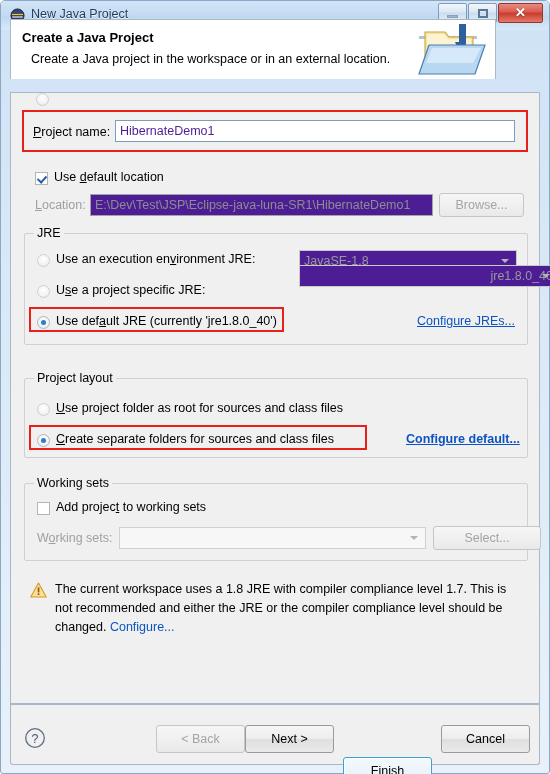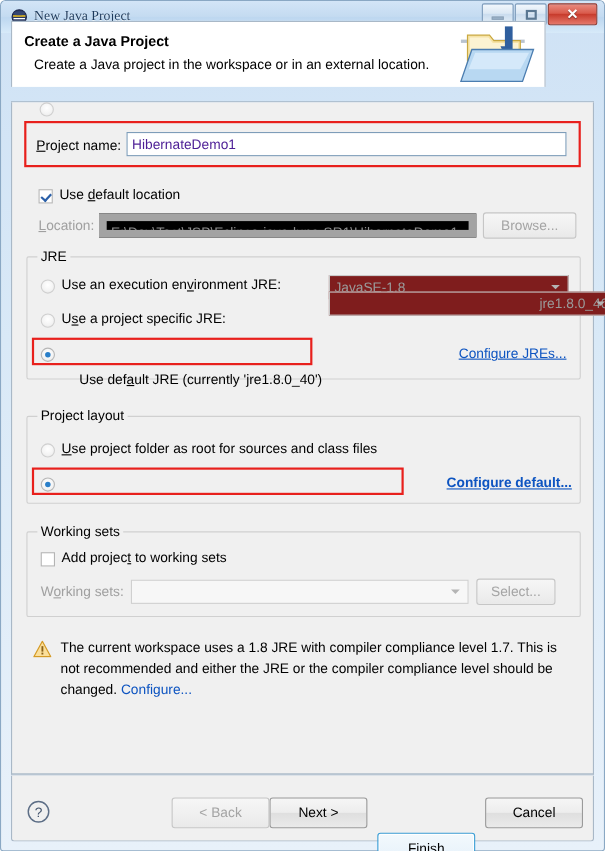--- a/index.html
+++ b/index.html
@@ -30,21 +30,20 @@
   }
 
   
   #titlebar {
     position: absolute;
     left: 0; top: 0;
     width: 548px;
     height: 29px;
     background: linear-gradient(to bottom, #d3e5f7 0%, #c4dbf1 48%, #bdd7f0 52%, #d7eaf9 100%);
     border-radius: 4px 4px 0 0;
-    font-family: Liberation Serif, serif;
   }
   #title-icon {
     position: absolute;
     left: 9px; top: 7px;
     width: 15px; height: 15px;
   }
   #title-text {
     position: absolute;
     left: 30px; top: 6px;
     font-size: 12.5px;
@@ -166,29 +165,29 @@
     font-family: "Liberation Sans", sans-serif;
     font-size: 12.5px;
     color: #4c1d95;
     padding: 0 4px;
     line-height: 20px;
     white-space: nowrap;
     overflow: hidden;
     cursor: text;
   }
   .textfield.dis {
-    background: #000000;
-    border: 7px solid #a3a3a3;
+    background: #4c1d95;
+    border: 1px solid #a3a3a3;
     color: #8d8d8d;
   }
 
   .combo {
     position: absolute;
     box-sizing: border-box;
-    background: #7f1d1d;
+    background: #4c1d95;
     border: 1px solid #c9c9c9;
     font-size: 12.5px;
     color: #9a9a9a;
     padding: 0 4px;
     line-height: 20px;
     white-space: nowrap;
     overflow: hidden;
     cursor: default;
   }
   .combo .arrow {
@@ -403,56 +402,59 @@
     <div class="radio dis" style="left:26px; top:192px;"></div>
     <div class="lbl" style="left:45px; top:190px;">
       <span>U</span><span class="u">s</span><span>e a project specific JRE:</span>
     </div>
     <div class="combo" style="left:288px; top:172px; width:259px; height:22px;text-align:right;">
       <span>jre1.8.0_40</span>
       <span class="arrow"></span>
     </div>
 
     <div class="radio on" style="left:26px; top:223px;"></div>
-    <div class="lbl" style="left:61px; top:221px;margin-top:24px;">
+    <div class="lbl" style="left:45px; top:221px;">
       <span>Use def</span><span class="u">a</span><span>ult JRE (currently 'jre1.8.0_40')</span>
     </div>
     <div class="redbox" style="left:18px; top:214px; width:255px; height:25px;"></div>
     <div class="link" style="left:406px; top:221px;">Configure JREs...</div>
 
     <div class="group" style="left:13px; top:285px; width:504px; height:80px;">
       <span class="group-title">Project layout</span>
     </div>
 
     <div class="radio dis" style="left:26px; top:310px;"></div>
     <div class="lbl" style="left:45px; top:308px;">
       <span class="u">U</span><span>se project folder as root for sources and class files</span>
     </div>
 
     <div class="radio on" style="left:26px; top:341px;"></div>
+    <div class="lbl" style="left:45px; top:339px;">
+      <span class="u">C</span><span>reate separate folders for sources and class files</span>
+    </div>
     <div class="redbox" style="left:18px; top:332px; width:338px; height:25px;"></div>
     <div class="link" style="left:395px; top:339px;font-weight:bold;">Configure default...</div>
 
     <div class="group" style="left:13px; top:390px; width:504px; height:78px;padding-left:19px;">
       <span class="group-title">Working sets</span>
     </div>
 
     <div class="check" style="left:26px; top:409px;"></div>
     <div class="lbl" style="left:45px; top:407px;">
       <span>Add projec</span><span class="u">t</span><span> to working sets</span>
     </div>
 
     <div class="lbl dis" style="left:26px; top:438px;">
       <span>W</span><span class="u">o</span><span>rking sets:</span>
     </div>
     <div class="combo" style="left:108px; top:434px; width:307px; height:22px; background:#f7f7f7; border-color:#d0d0d0;">
       <span></span>
       <span class="arrow"></span>
     </div>
-    <div class="btn dis" style="left:422px; top:433px; width:72px; height:24px; line-height:22px;">Select...</div>
+    <div class="btn dis" style="left:422px; top:433px; width:108px; height:24px; line-height:22px;">Select...</div>
 
   </div>
 
   <svg id="warn-icon" viewBox="0 0 17 16">
     <path d="M8.5 1 L16.2 15 H0.8 Z" fill="#fbdf9a" stroke="#d49a25" stroke-width="1.1" stroke-linejoin="round"></path>
     <rect x="7.7" y="5.4" width="1.7" height="5" fill="#8a6018"></rect>
     <rect x="7.7" y="11.3" width="1.7" height="1.7" fill="#8a6018"></rect>
   </svg>
   <div id="warn-text">
     <span>The current workspace uses a 1.8 JRE with compiler compliance level 1.7. This is not recommended and either the JRE or the compiler compliance level should be changed. </span><span id="warn-link">Configure...</span>

